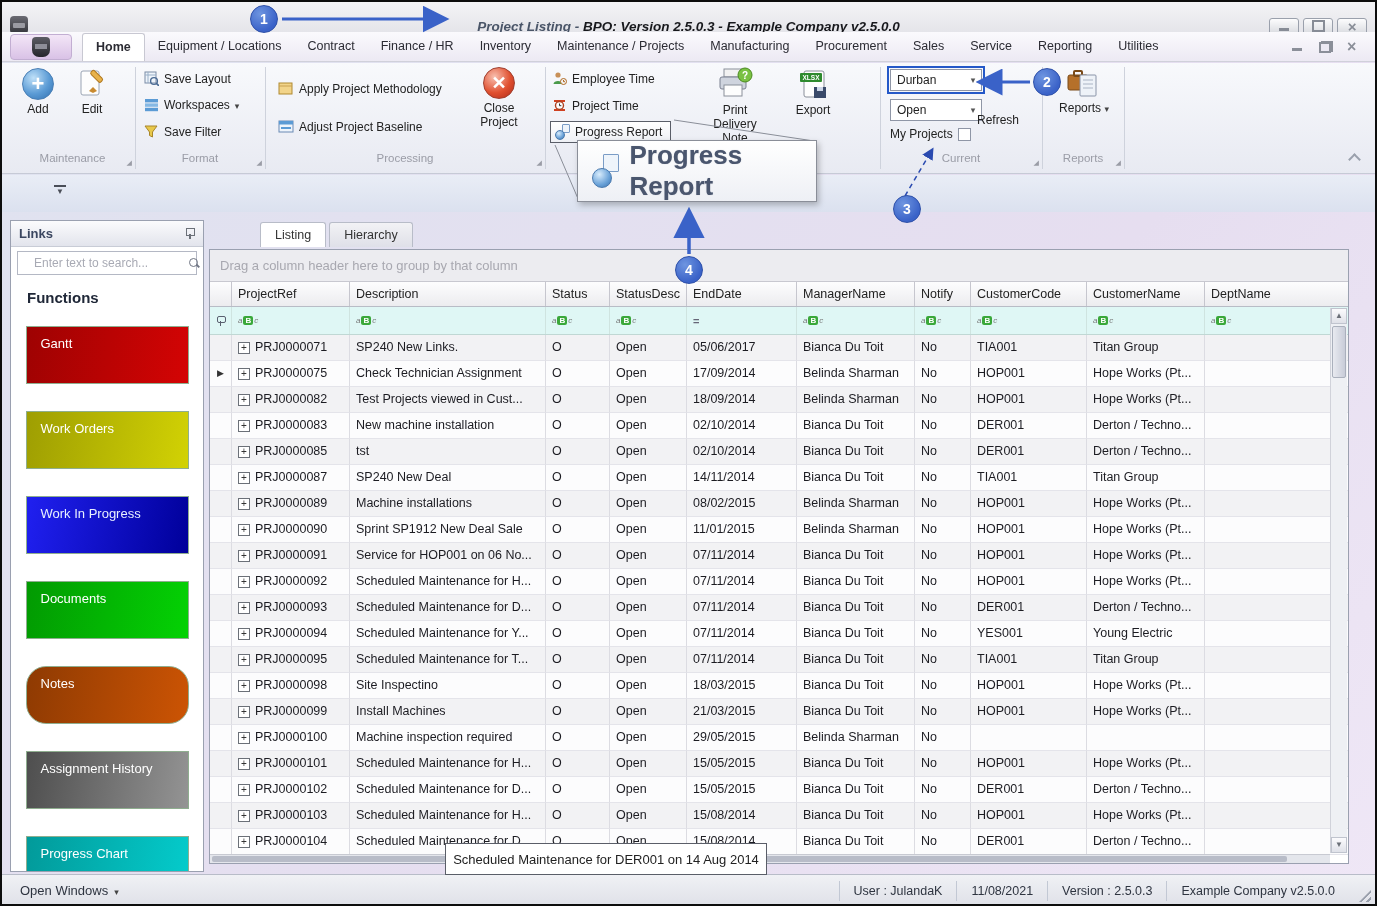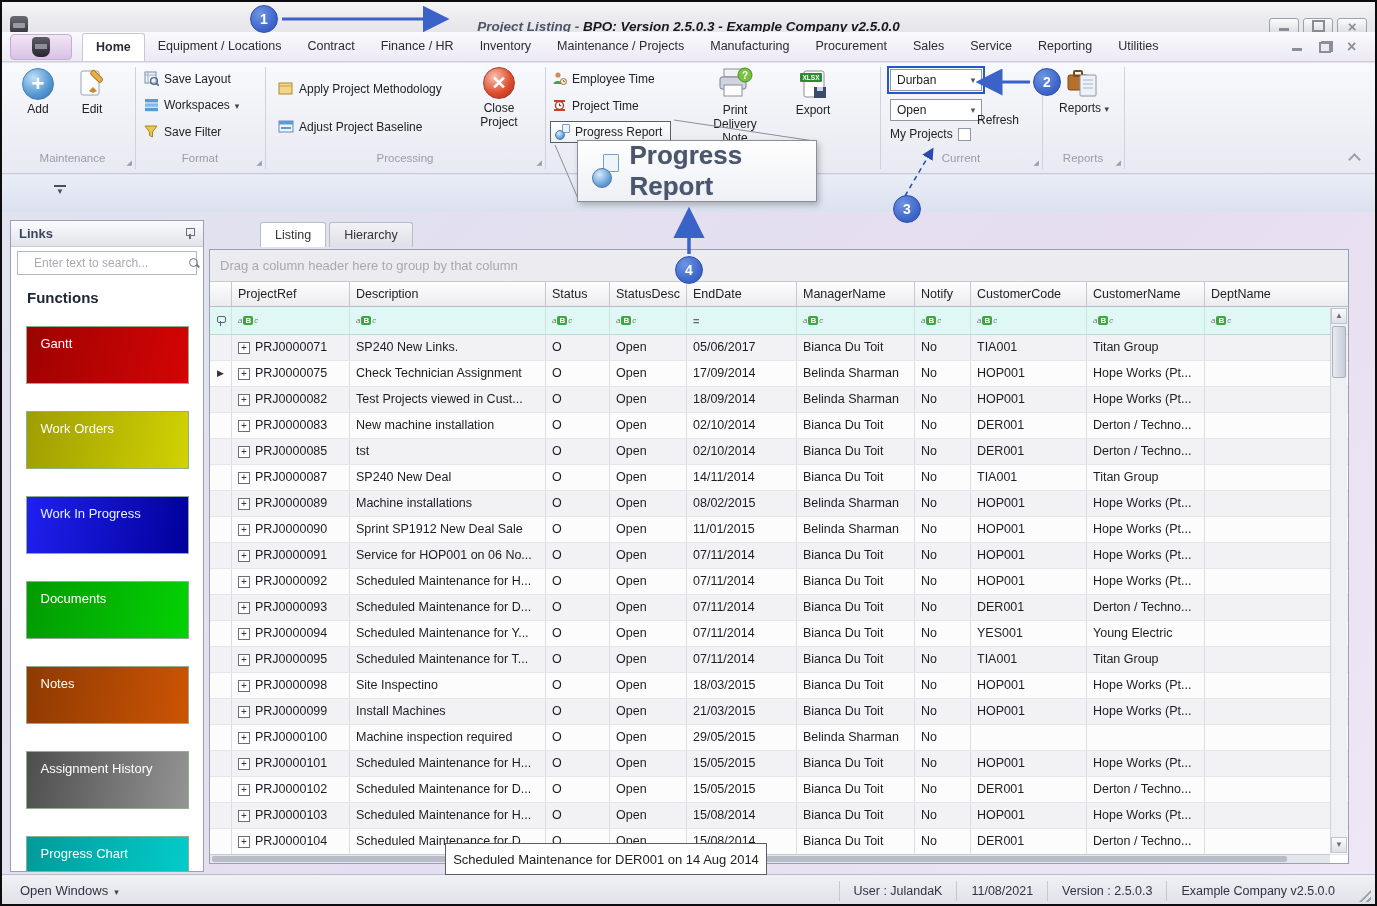--- a/index.html
+++ b/index.html
@@ -386,21 +386,21 @@
       </div>
         <div class="func-btn" style="background: linear-gradient(100deg, rgb(158, 158, 2), rgb(210, 210, 4)); color: rgb(255, 255, 255);">
         <span>Work Orders</span>
       </div>
         <div class="func-btn" style="background: linear-gradient(100deg, rgb(32, 32, 240), rgb(0, 0, 154)); color: rgb(232, 240, 255);">
         <span>Work In Progress</span>
       </div>
         <div class="func-btn" style="background: linear-gradient(100deg, rgb(2, 154, 2), rgb(4, 210, 4)); color: rgb(255, 255, 255);">
         <span>Documents</span>
       </div>
-        <div class="func-btn" style="background: linear-gradient(100deg, rgb(142, 58, 2), rgb(204, 84, 4)); color: rgb(255, 255, 255);">
+        <div class="func-btn" style="background: linear-gradient(100deg, rgb(142, 58, 2), rgb(204, 84, 4)); color: rgb(255, 255, 255); border-radius: 20px;">
         <span>Notes</span>
       </div>
         <div class="func-btn" style="background: linear-gradient(100deg, rgb(78, 78, 78), rgb(148, 148, 148)); color: rgb(255, 255, 255);">
         <span>Assignment History</span>
       </div>
         <div class="func-btn" style="background: linear-gradient(100deg, rgb(2, 154, 154), rgb(4, 204, 204)); color: rgb(255, 255, 255);">
         <span>Progress Chart</span>
       </div>
       </div>
   </div>

